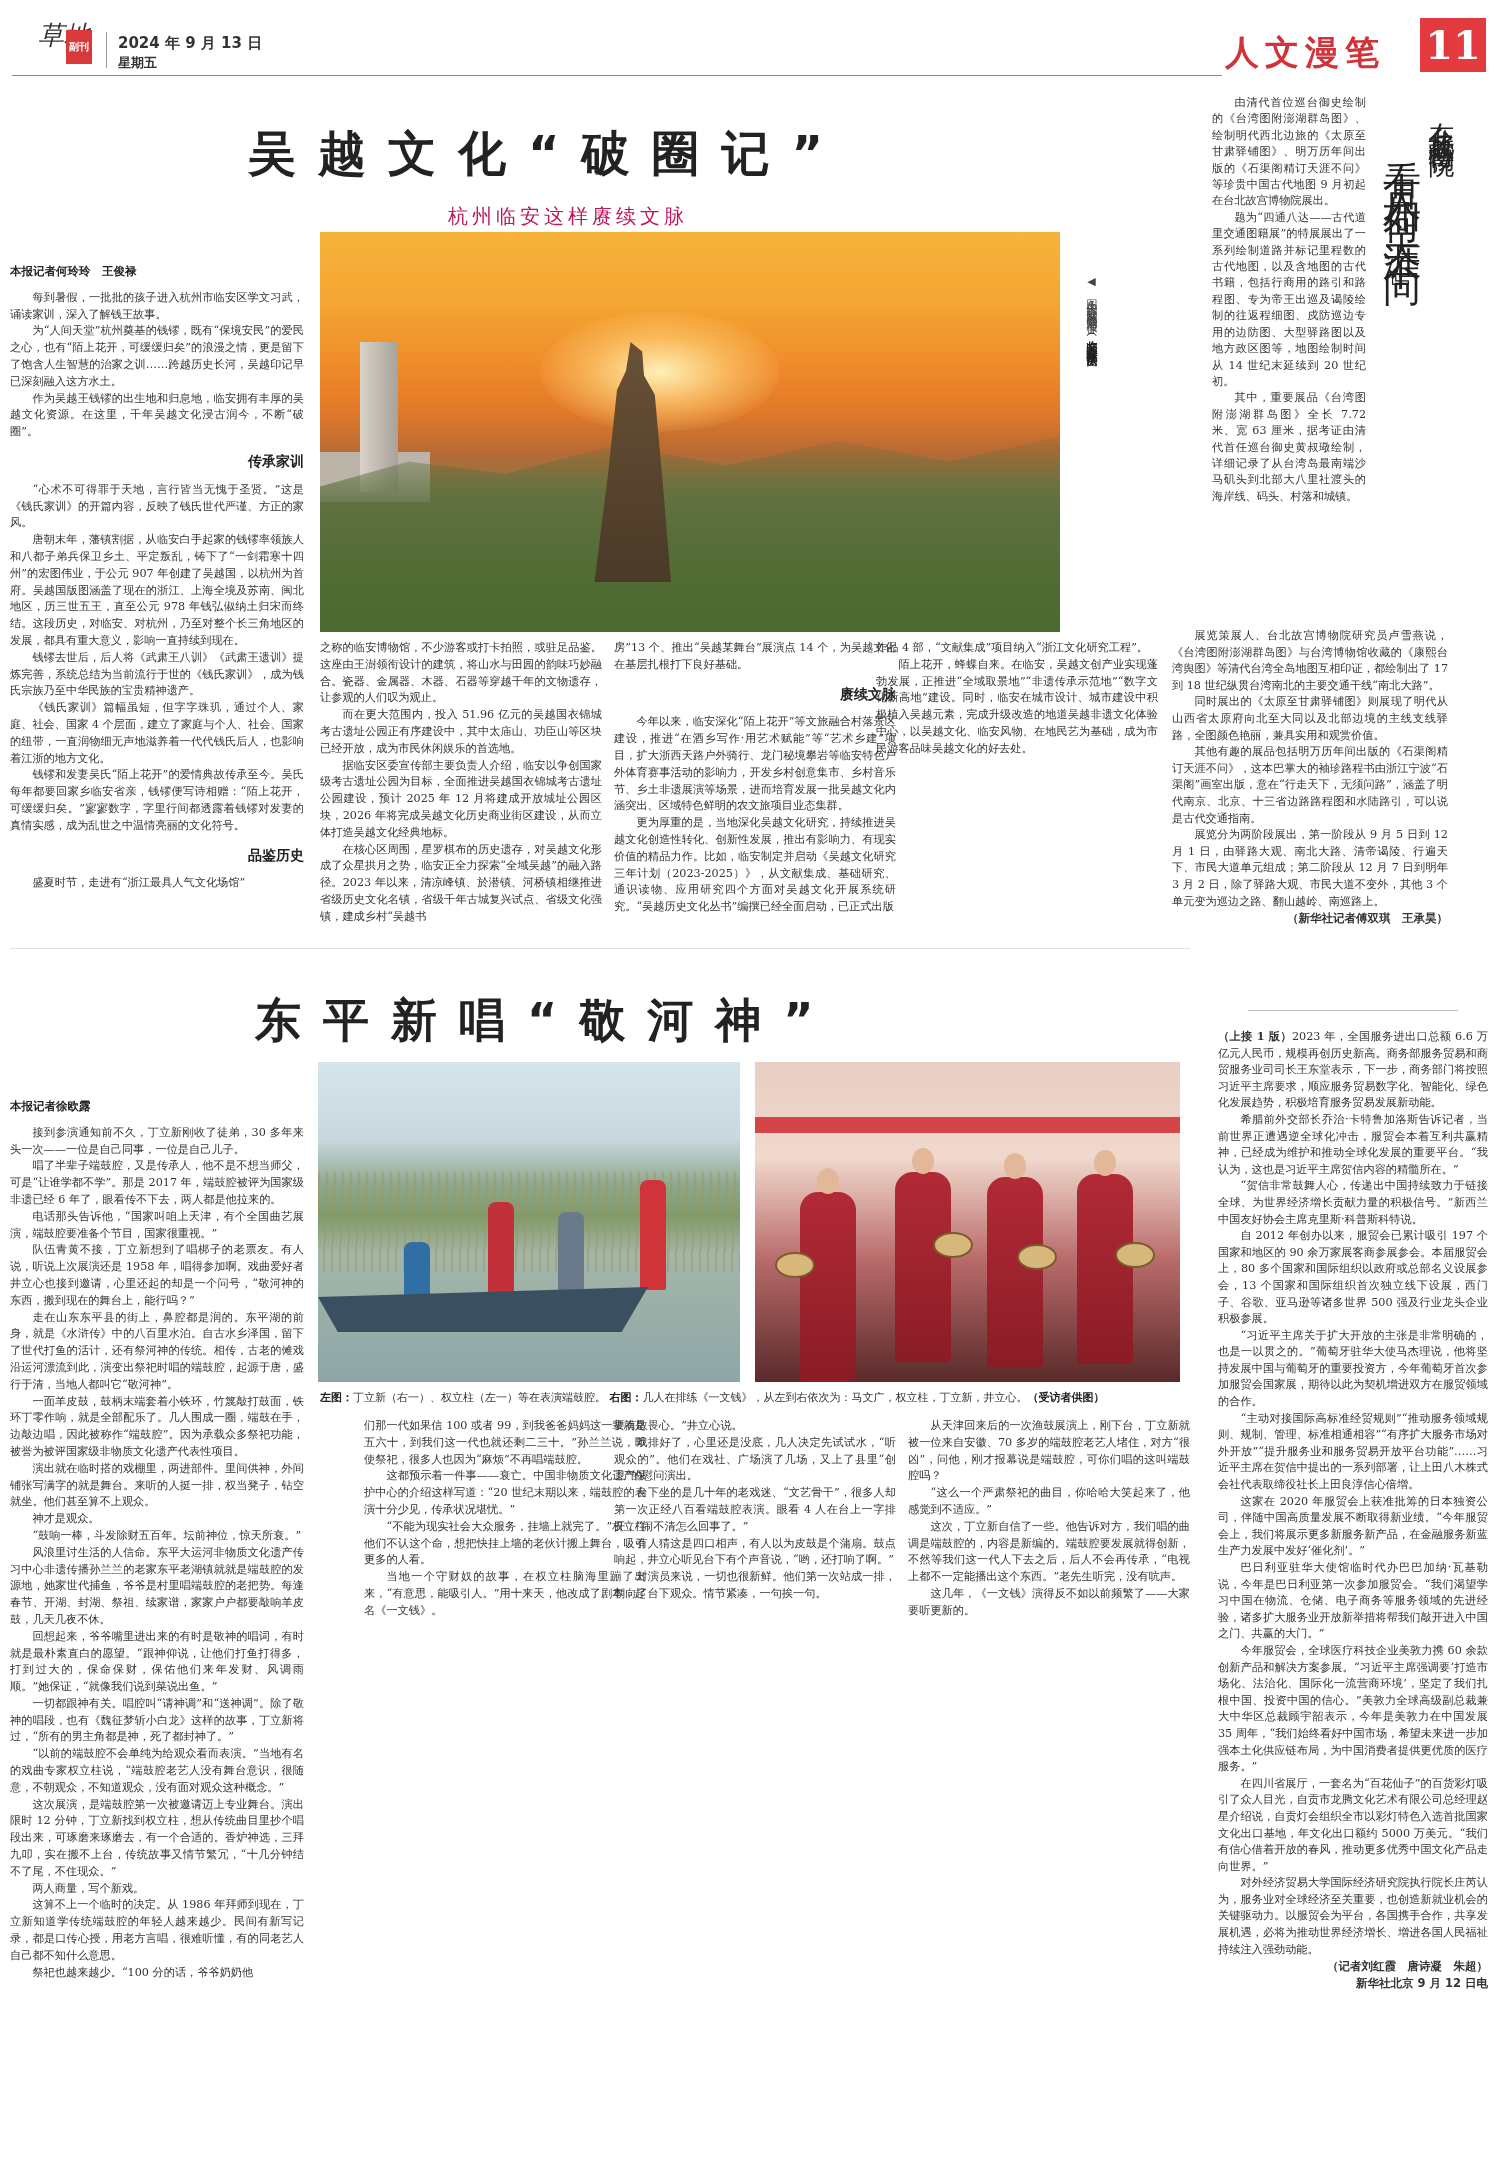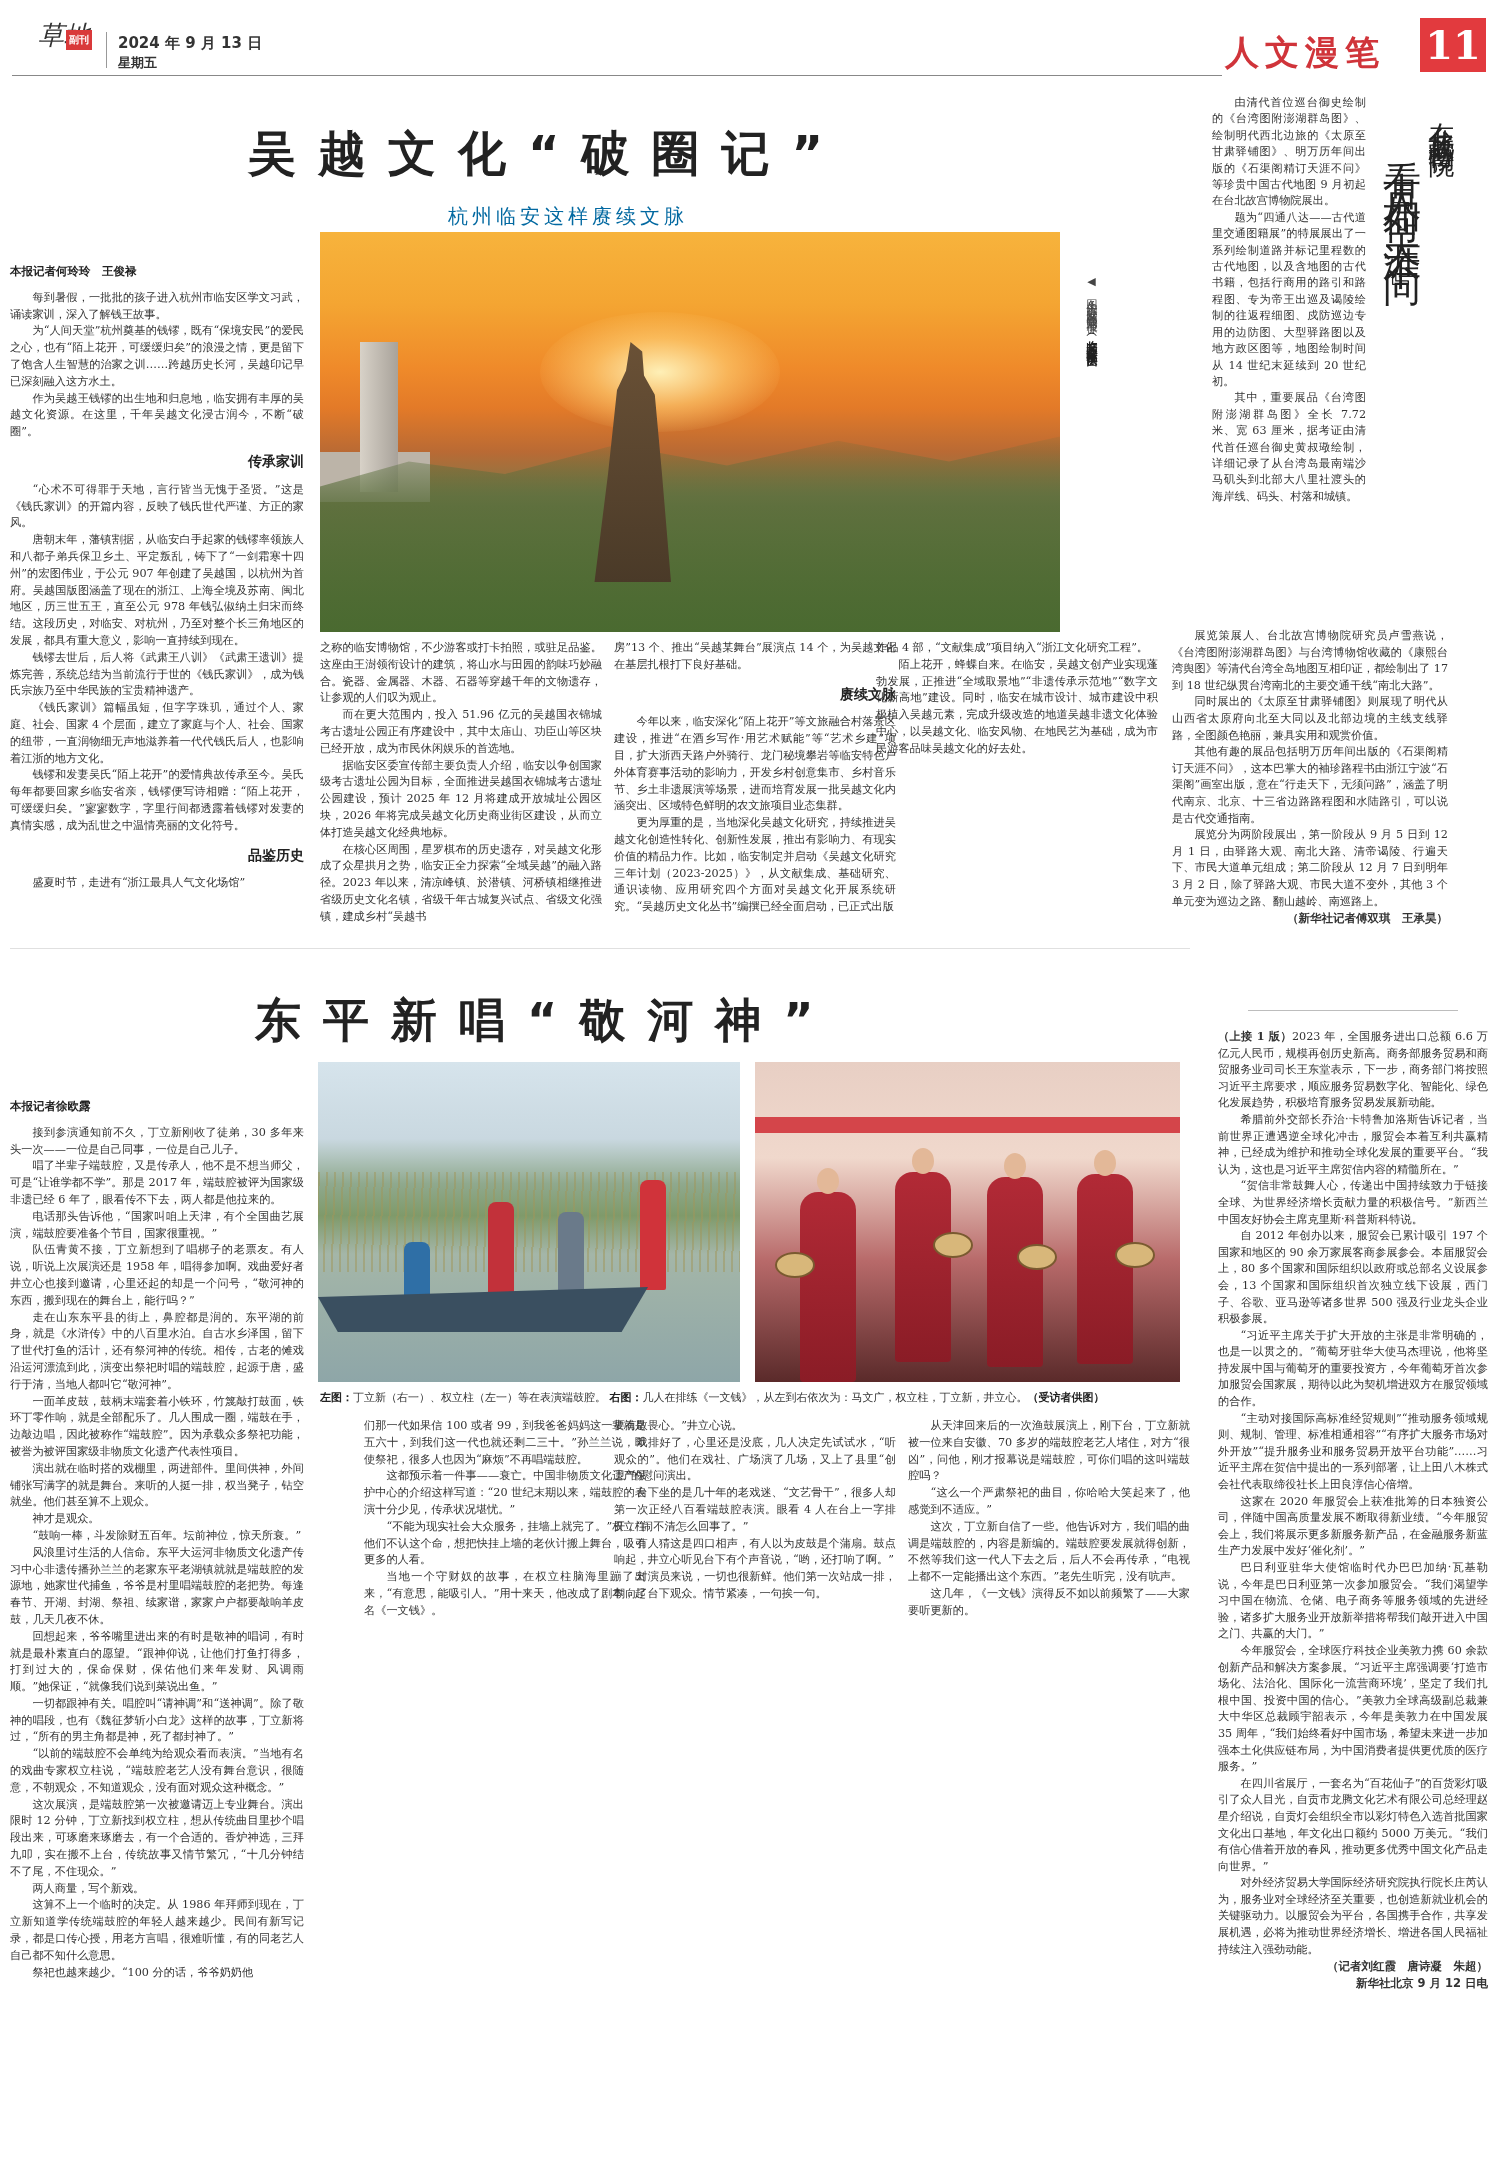--- a/index.html
+++ b/index.html
@@ -1,29 +1,29 @@
 <!DOCTYPE html>
 <html><head>
 <meta charset="utf-8">
 <style>
   * { box-sizing: border-box; margin: 0; padding: 0; }
   body { width: 1500px; height: 2173px; background: #ffffff; font-family: "DejaVu Serif", serif; color: #2b2b2b; position: relative; overflow: hidden; }
   .abs { position: absolute; }
   .masthead-line { position: absolute; left: 12px; top: 75px; width: 1210px; height: 1px; background: #888; }
   .logo { left: 38px; top: 18px; width: 60px; height: 58px; }
   .logo-glyph { position: absolute; font-family: "DejaVu Serif", serif; font-size: 26px; color: #333; font-style: italic; }
-  .logo-tag { position: absolute; left: 28px; top: 12px; background: #d9393a; color: #fff; font-size: 10px; padding: 3px 3px; font-family: "DejaVu Sans", sans-serif; font-weight: bold; }
+  .logo-tag { position: absolute; left: 28px; top: 12px; background: #d9393a; color: #fff; font-size: 10px; padding: 10px 3px; font-family: "DejaVu Sans", sans-serif; font-weight: bold; }
   .date-sep { left: 106px; top: 32px; width: 1px; height: 36px; background: #999; }
   .date-line1 { left: 118px; top: 34px; font-family: "DejaVu Sans", sans-serif; font-weight: bold; font-size: 15px; color: #333; }
   .date-line2 { left: 118px; top: 54px; font-family: Liberation Mono, monospace; font-weight: bold; font-size: 13px; color: #333; }
   .section-title { left: 1225px; top: 30px; font-size: 34px; font-weight: bold; color: #d0343a; letter-spacing: 6px; }
   .page-num { left: 1420px; top: 18px; width: 66px; height: 54px; background: #e23a3e; color: #fff; font-size: 40px; font-weight: bold; text-align: center; line-height: 54px; }
 
   .headline { font-family: "DejaVu Sans", sans-serif; font-weight: bold; color: #222; letter-spacing: 22px; white-space: nowrap; }
-  .subhead { font-family: "DejaVu Sans", sans-serif; color: #0369a1; letter-spacing: 4px; }
+  .subhead { font-family: "DejaVu Sans", sans-serif; color: #be185d; letter-spacing: 4px; }
 
   .col { position: absolute; font-size: 11.2px; line-height: 16.8px; text-align: justify; color: #333; }
   .col p { text-indent: 2em; }
   .byline { font-family: "DejaVu Sans", sans-serif; font-weight: bold; font-size: 11.5px; color: #222; text-indent: 0 !important; margin-bottom: 10px; }
   .subtitle { font-family: "DejaVu Sans", sans-serif; font-weight: bold; font-size: 14px; text-align: right; margin: 12px 0; text-indent: 0 !important; color: #222; }
 
   .photo { position: absolute; overflow: hidden; }
   .photo-sunset { left: 320px; top: 232px; width: 740px; height: 400px;
     background: linear-gradient(180deg, #f7b33c 0%, #f4a532 18%, #ef8a2a 34%, #e37a28 44%, #b96a34 55%, #7d7a4a 66%, #6a7a40 78%, #4b6330 100%); }
   .sun-glow { position: absolute; left: 220px; top: 80px; width: 240px; height: 120px; border-radius: 50%; background: radial-gradient(ellipse at center, rgba(255,245,190,0.95) 0%, rgba(255,210,120,0.6) 40%, rgba(255,180,80,0) 75%); }

